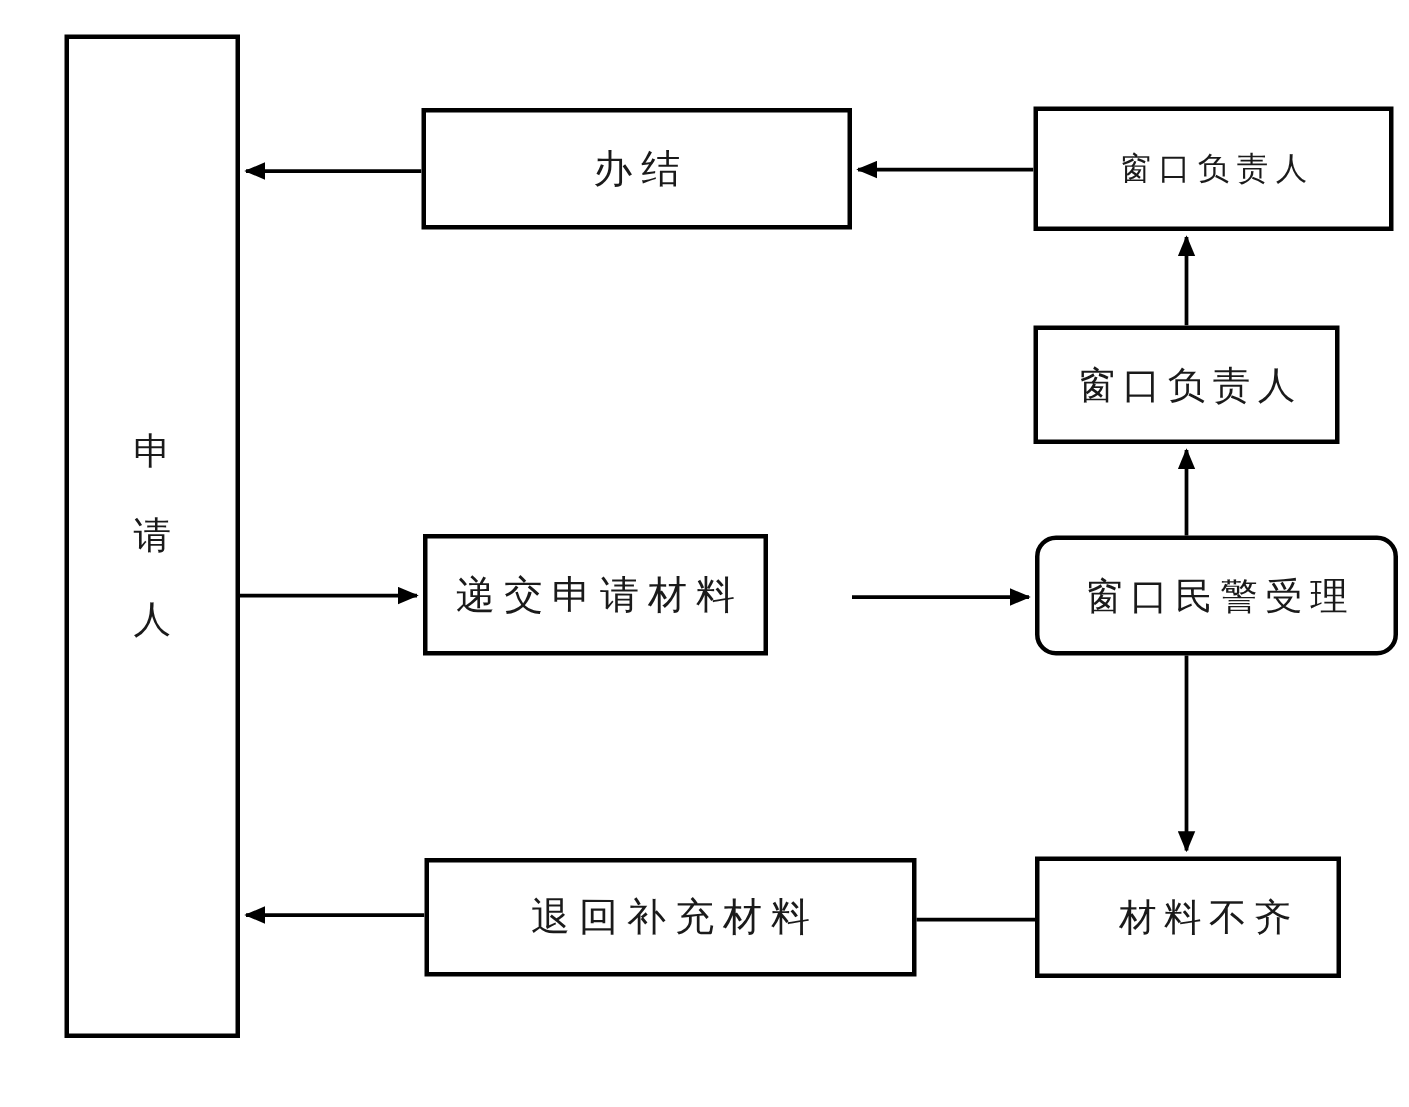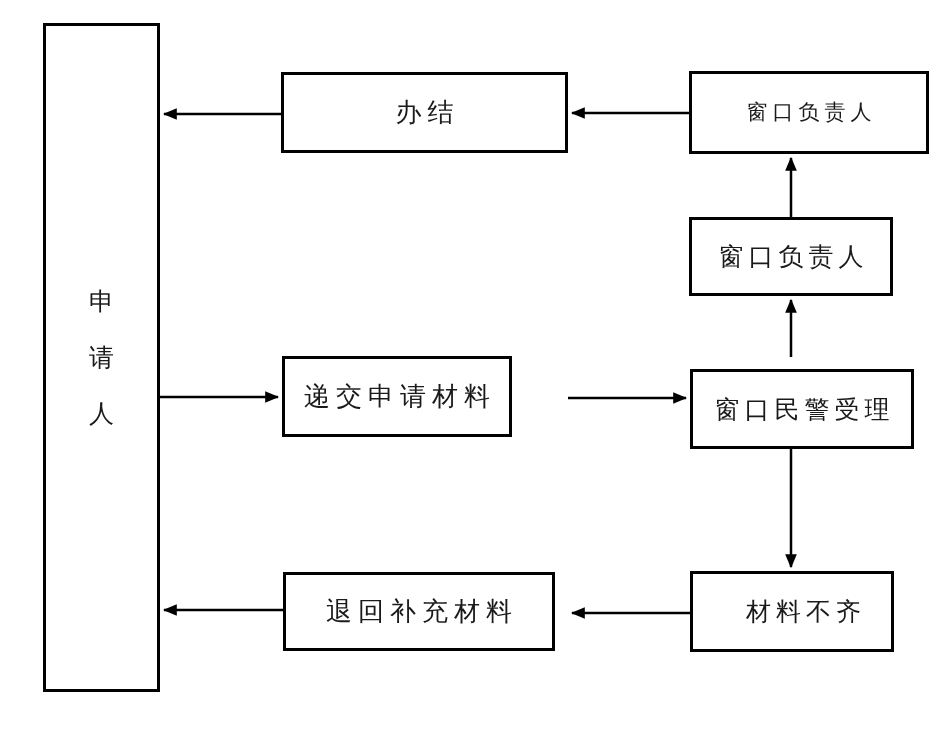--- a/index.html
+++ b/index.html
@@ -53,25 +53,25 @@
                               flex-direction: column; }
   .node-supervisor .line {
     font-size: 21px;
     letter-spacing: 5px;
     text-indent: 5px;
     line-height: 37px;
     white-space: nowrap;
   }
   .node-materials-complete  { left: 689px; top: 217px; width: 204px; height: 79px; }
   .node-submit              { left: 282px; top: 356px; width: 230px; height: 81px; }
-  .node-window-police       { left: 690px; top: 369px; width: 224px; height: 80px; }
+  .node-window-police       { left: 690px; top: 357px; width: 242px; height: 80px; border-radius: 14px; }
   .node-window-police .label,
   .node-materials-complete .label,
   .node-materials-incomplete .label { font-size: 25px; letter-spacing: 5px; text-indent: 5px; }
-  .node-return-supplement   { left: 283px; top: 572px; width: 272px; height: 79px; }
+  .node-return-supplement   { left: 283px; top: 572px; width: 328px; height: 79px; }
   .node-materials-incomplete{ left: 690px; top: 571px; width: 204px; height: 81px; padding-left: 23px; }
 </style>
 </head>
 <body>
 
 <div class="canvas">
 
   <svg class="arrow-layer" width="939" height="738" viewBox="0 0 939 738" xmlns="http://www.w3.org/2000/svg">
     <defs>
       <marker id="arrowhead" viewBox="0 0 12 10" refX="11" refY="5" markerWidth="14" markerHeight="12" orient="auto" markerUnits="userSpaceOnUse">

